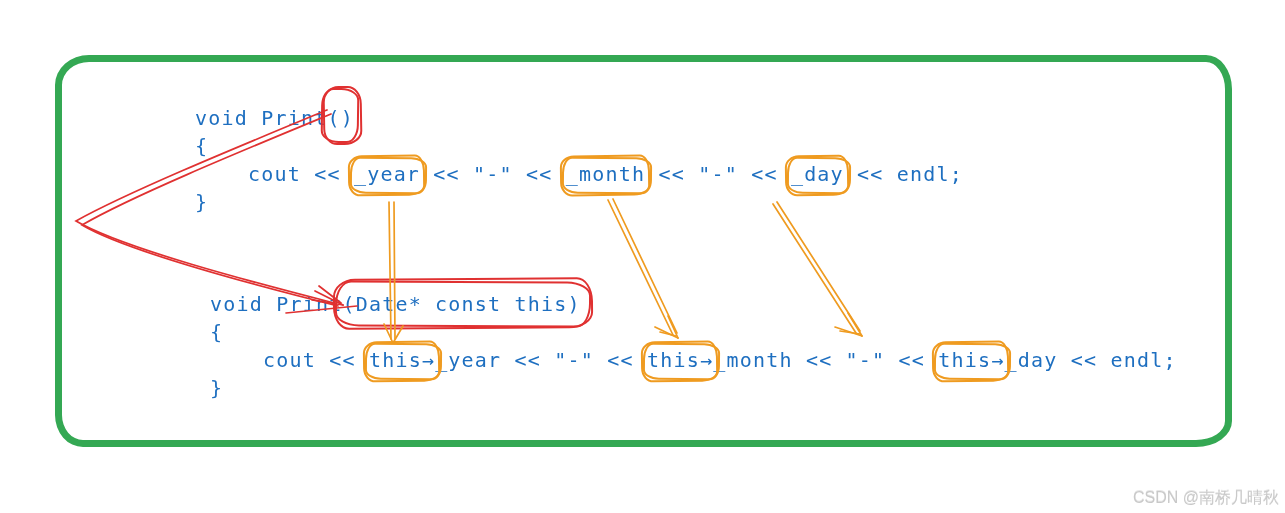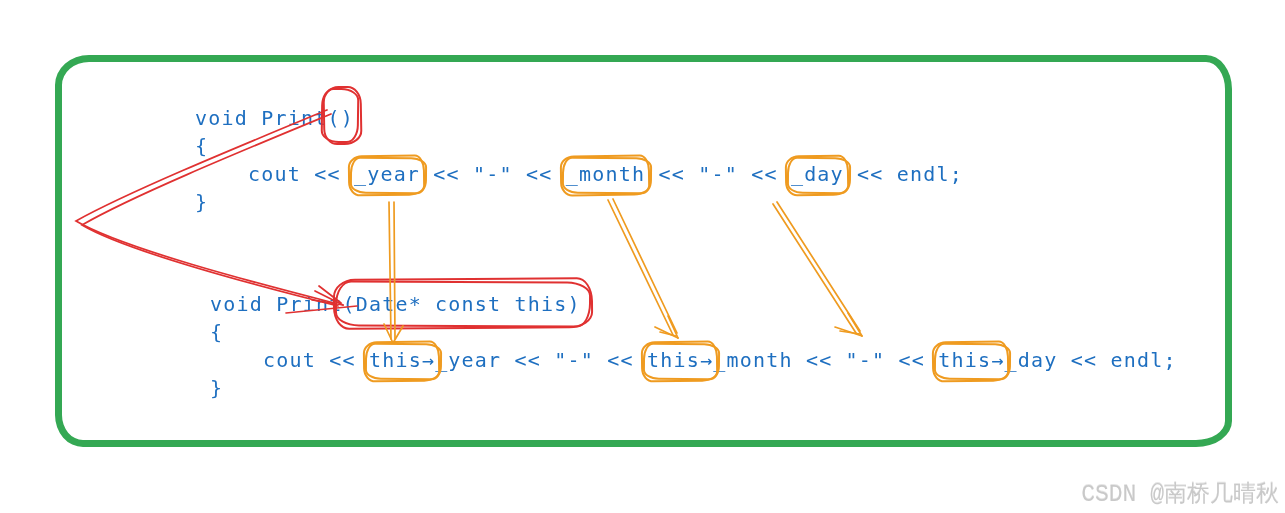--- a/index.html
+++ b/index.html
@@ -91,22 +91,22 @@
     height: 513px;
     pointer-events: none;
   }
   .arrows path { fill: none; stroke-width: 1.7; stroke-linecap: round; }
   .stroke-red path { stroke: var(--annotation-red); }
   .stroke-orange path { stroke: var(--annotation-orange); }
   .watermark {
     position: absolute;
     right: 6px;
     bottom: 4px;
-    font-family: Liberation Mono, monospace;
-    font-size: 23px;
+    font-family: Liberation Sans, sans-serif;
+    font-size: 16px;
     color: var(--watermark-gray);
     text-shadow: 0 1px 0 #ffffff, 0 -1px 0 #e6e6e6;
   }
 </style>
 </head>
 <body>
 
 <div class="canvas">
 
   <div class="green-frame"></div>

